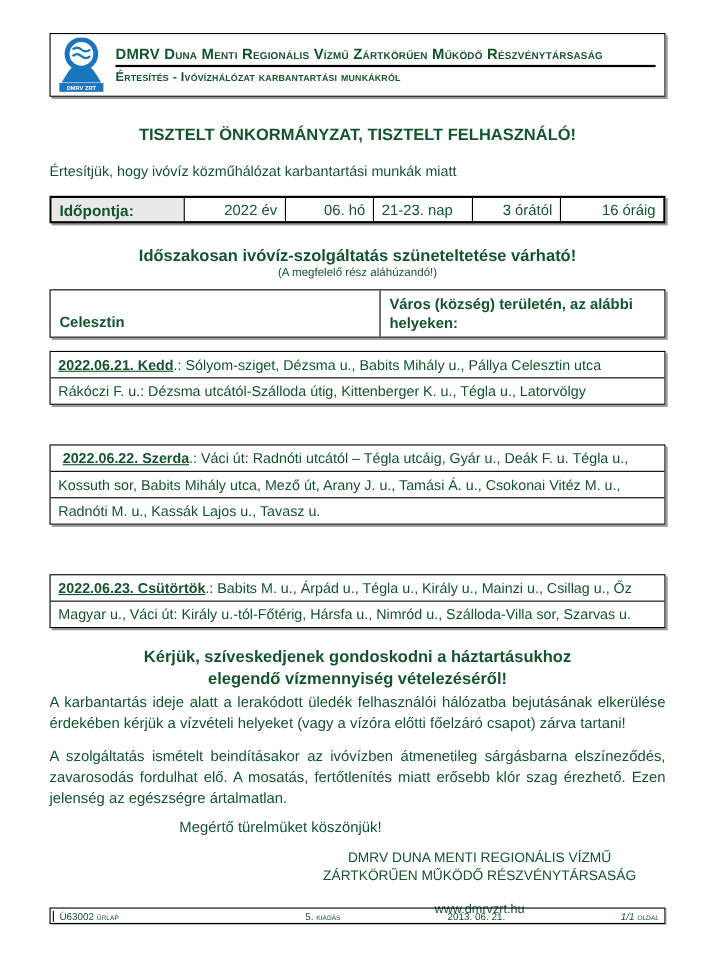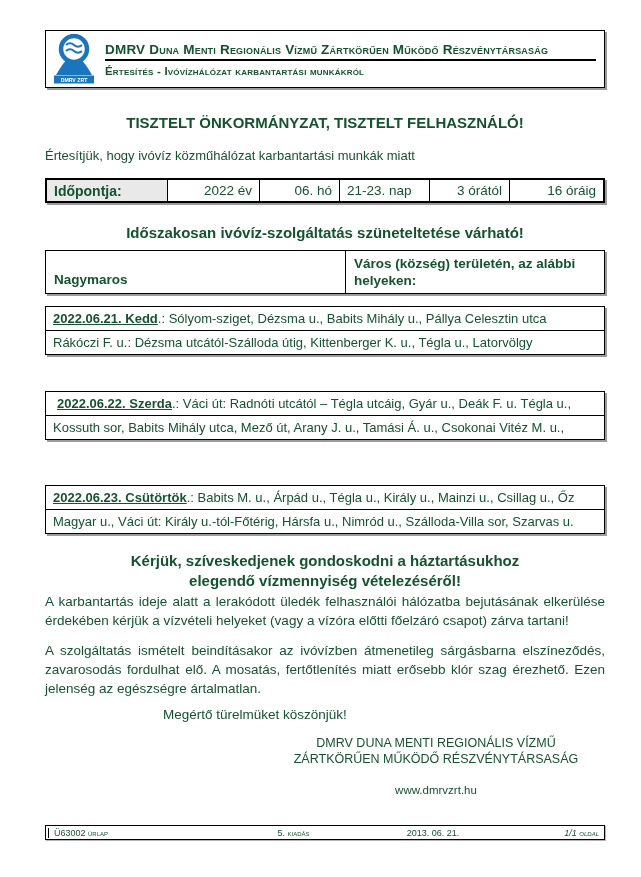--- a/index.html
+++ b/index.html
@@ -139,38 +139,40 @@
     <div class="schedule">
       <div class="sch-label">Időpontja:</div>
       <div class="sch-year">2022 év</div>
       <div class="sch-month">06. hó</div>
       <div class="sch-days">21-23. nap</div>
       <div class="sch-from">3 órától</div>
       <div class="sch-to">16 óráig</div>
     </div>
 
     <div class="notice-title">Időszakosan ivóvíz-szolgáltatás szüneteltetése várható!</div>
+    <div class="notice-note">(A megfelelő rész aláhúzandó!)</div>
 
     <div class="location-tbl">
-      <div class="loc-city">Nagymaros</div>
+      <div class="loc-city">Celesztin</div>
       <div class="loc-area">Város (község) területén, az alábbi helyeken:</div>
     </div>
 
     <div class="day-block block-1">
       <div class="row">
         <span class="date-strong">2022.06.21. Kedd</span><span>.: Sólyom-sziget, Dézsma u., Babits Mihály u., Pállya Celesztin utca</span>
       </div>
       <div class="row">Rákóczi F. u.: Dézsma utcától-Szálloda útig, Kittenberger K. u., Tégla u., Latorvölgy</div>
     </div>
 
     <div class="day-block block-2">
       <div class="row">
         <span class="date-strong">2022.06.22. Szerda</span><span>.: Váci út: Radnóti utcától – Tégla utcáig, Gyár u., Deák F. u. Tégla u.,</span>
       </div>
       <div class="row">Kossuth sor, Babits Mihály utca, Mező út, Arany J. u., Tamási Á. u., Csokonai Vitéz M. u.,</div>
+      <div class="row">Radnóti M. u., Kassák Lajos u., Tavasz u.</div>
     </div>
 
     <div class="day-block block-3">
       <div class="row">
         <span class="date-strong">2022.06.23. Csütörtök</span><span>.: Babits M. u., Árpád u., Tégla u., Király u., Mainzi u., Csillag u., Őz</span>
       </div>
       <div class="row">Magyar u., Váci út: Király u.-tól-Főtérig, Hársfa u., Nimród u., Szálloda-Villa sor, Szarvas u.</div>
     </div>
 
     <div class="request-heading">

